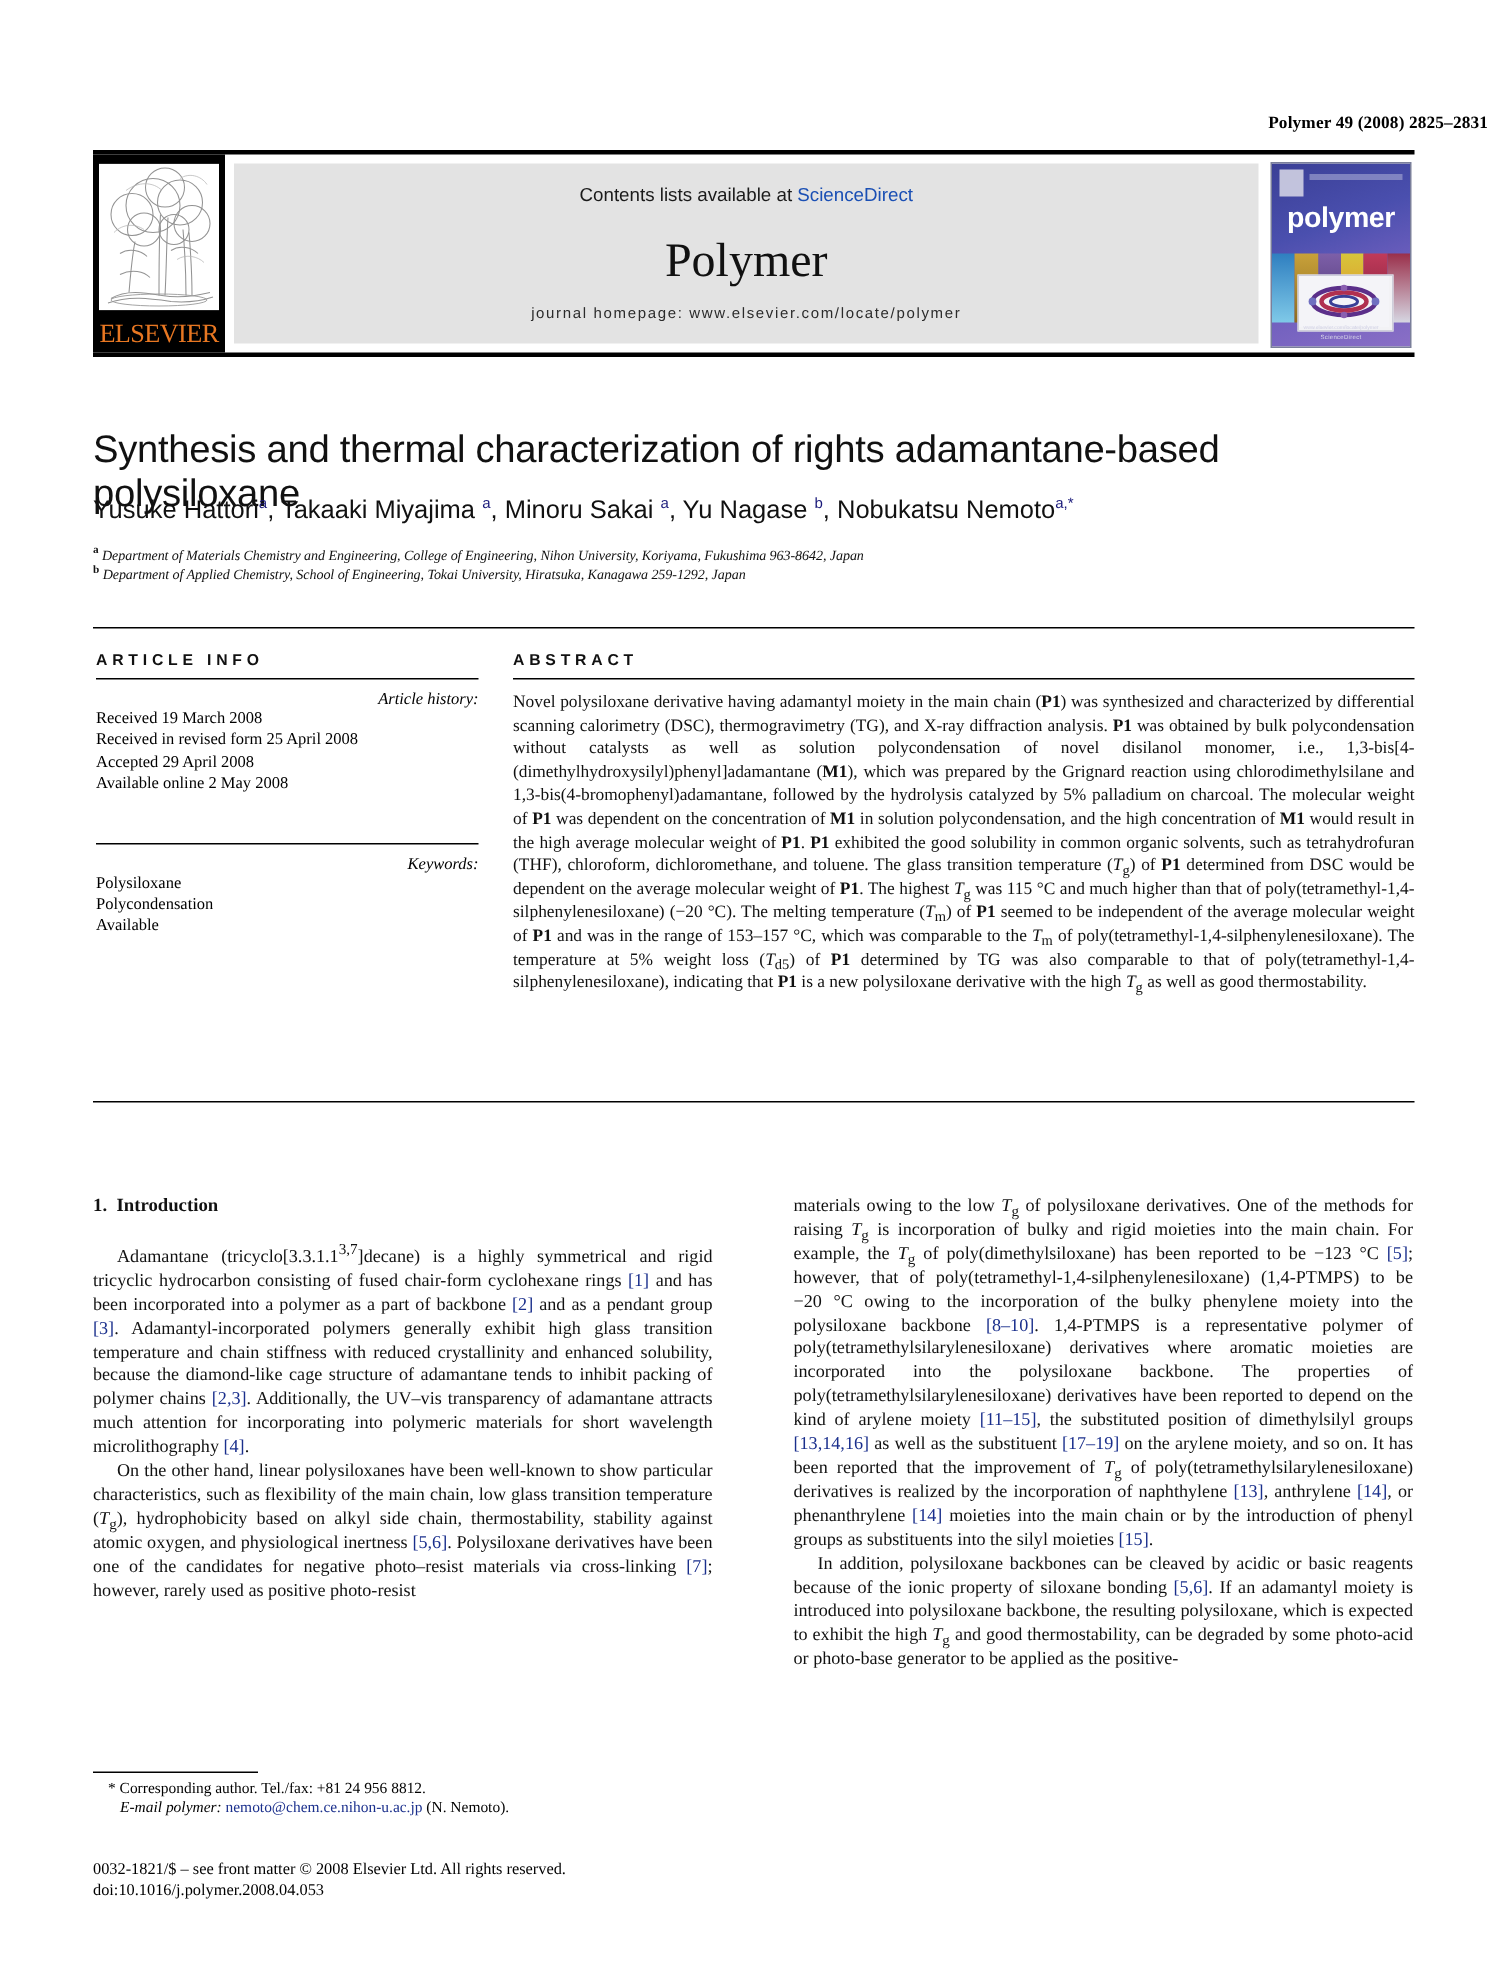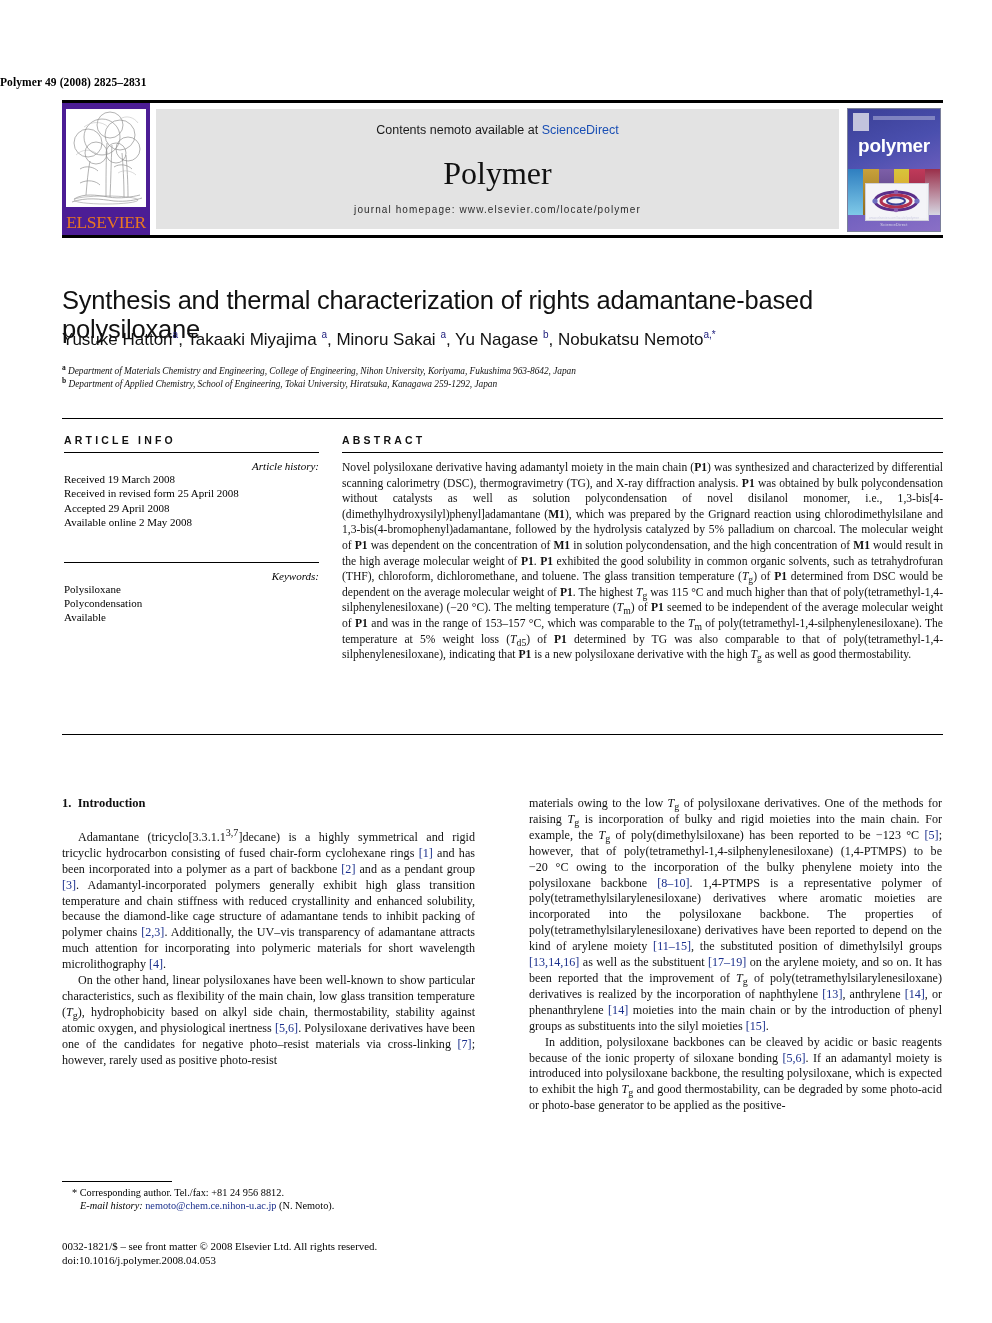--- a/index.html
+++ b/index.html
@@ -20,21 +20,21 @@
     left: 0; top: 0;
     width: 992px;
     height: 1323px;
   }
 
   
   .running-head {
     position: absolute;
     left: 0; top: 76px;
     width: 992px;
-    text-align: left;
+    text-align: right;
     font-family: "Liberation Serif", serif;
     font-size: 11.5px;
     font-weight: bold;
     letter-spacing: 0.1px;
   }
 
   
   .masthead {
     position: absolute;
     left: 62px; top: 100px;
@@ -47,21 +47,21 @@
   .mast-inner {
     position: relative;
     height: 100%;
     display: flex;
     align-items: stretch;
   }
   .elsevier-block {
     width: 88px;
     flex: 0 0 88px;
     position: relative;
-    background: #4c1d95;
+    background: #000000;
     padding-top: 4px;
     box-sizing: border-box;
   }
   .tree-box {
     position: absolute;
     left: 4px; top: 6px;
     width: 80px; height: 98px;
     overflow: hidden;
   }
   .elsevier-word {
@@ -370,21 +370,21 @@
               <path d="M54 10 C60 6 68 8 72 14"></path>
             </g>
             <ellipse cx="40" cy="91" rx="32" ry="4" fill="none" stroke="#9a9a9a" stroke-width="0.6"></ellipse>
           </svg>
         </div>
         <div class="elsevier-word">ELSEVIER</div>
       </div>
 
       <div class="center-band">
         <div class="contents-line">
-          <span>Contents nemoto available at </span><span class="sciencedirect">ScienceDirect</span>
+          <span>Contents lists available at </span><span class="sciencedirect">ScienceDirect</span>
         </div>
         <div class="journal-name">Polymer</div>
         <div class="homepage-line">journal homepage: www.elsevier.com/locate/polymer</div>
       </div>
 
       <div class="cover-block">
         <div class="cover">
           <div class="cover-els"></div>
           <div class="cover-bar"></div>
           <div class="cover-title">polymer</div>
@@ -455,21 +455,21 @@
   </div>
 
   <div class="body-col" id="col-right">
     <p class="para" style="text-indent:0">materials owing to the low <span class="ital">T</span><sub>g</sub> of polysiloxane derivatives. One of the methods for raising <span class="ital">T</span><sub>g</sub> is incorporation of bulky and rigid moieties into the main chain. For example, the <span class="ital">T</span><sub>g</sub> of poly(dimethylsiloxane) has been reported to be −123 °C <span class="ref">[5]</span>; however, that of poly(tetramethyl-1,4-silphenylenesiloxane) (1,4-PTMPS) to be −20&nbsp;°C owing to the incorporation of the bulky phenylene moiety into the polysiloxane backbone <span class="ref">[8–10]</span>. 1,4-PTMPS is a representative polymer of poly(tetramethylsilarylenesiloxane) derivatives where aromatic moieties are incorporated into the polysiloxane backbone. The properties of poly(tetramethylsilarylenesiloxane) derivatives have been reported to depend on the kind of arylene moiety&nbsp;<span class="ref">[11–15]</span>, the substituted position of dimethylsilyl groups <span class="ref">[13,14,16]</span> as well as the substituent <span class="ref">[17–19]</span> on the arylene moiety, and so on. It has been reported that the improvement of <span class="ital">T</span><sub>g</sub> of poly(tetramethylsilarylenesiloxane) derivatives is realized by the incorporation of naphthylene <span class="ref">[13]</span>, anthrylene <span class="ref">[14]</span>, or phenanthrylene <span class="ref">[14]</span> moieties into the main chain or by the introduction of phenyl groups as substituents into the silyl moieties <span class="ref">[15]</span>.</p>
     <p class="para">In addition, polysiloxane backbones can be cleaved by acidic or basic reagents because of the ionic property of siloxane bonding <span class="ref">[5,6]</span>. If an adamantyl moiety is introduced into polysiloxane backbone, the resulting polysiloxane, which is expected to exhibit the high <span class="ital">T</span><sub>g</sub> and good thermostability, can be degraded by some photo-acid or photo-base generator to be applied as the positive-</p>
   </div>
 
   <div class="foot-rule"></div>
   <div class="footnote">
     <div style="padding-left:10px">* Corresponding author. Tel./fax: +81 24 956 8812.</div>
-    <div style="padding-left:18px"><span class="ital">E-mail history:</span> <span class="mail">nemoto@chem.ce.nihon-u.ac.jp</span> <span>(N. Nemoto).</span></div>
+    <div style="padding-left:18px"><span class="ital">E-mail polymer:</span> <span class="mail">nemoto@chem.ce.nihon-u.ac.jp</span> <span>(N. Nemoto).</span></div>
   </div>
 
   <div class="imprint">
     <div>0032-1821/$ – see front matter © 2008 Elsevier Ltd. All rights reserved.</div>
     <div>doi:10.1016/j.polymer.2008.04.053</div>
   </div>
 
 </div>
 
 </body></html>

